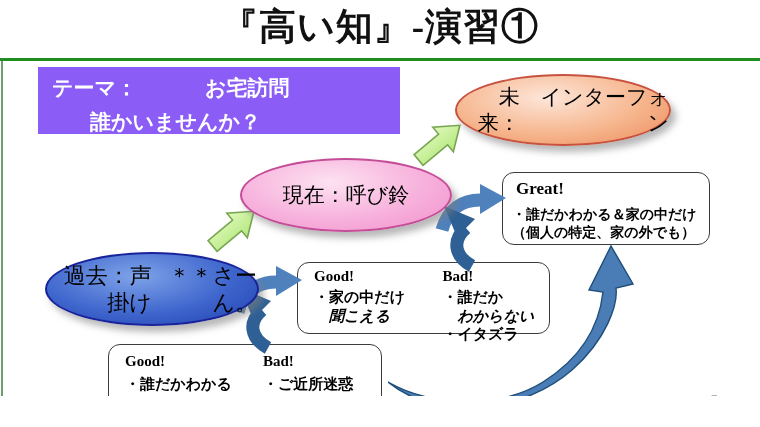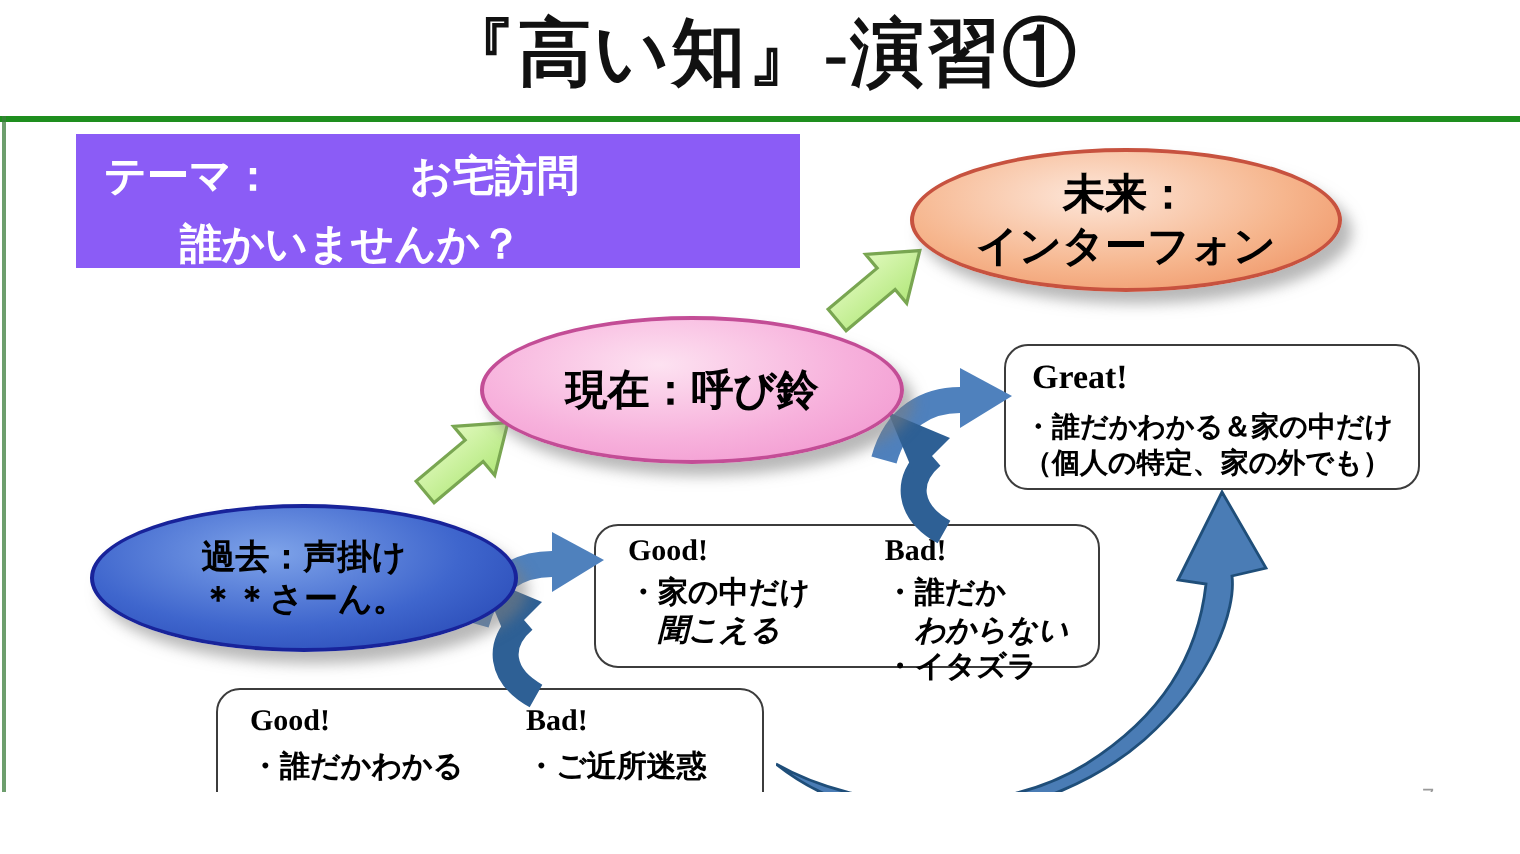--- a/index.html
+++ b/index.html
@@ -21,36 +21,36 @@
   .theme-box{
     position:absolute;left:38px;top:67px;width:362px;height:67px;
     background:#8b5cf6;color:#fff;font-weight:bold;font-size:21px;
   }
   .theme-line1{display:flex;gap:68px;padding:7px 0 0 14px;}
   .theme-line2{padding:6px 0 0 52px;}
 
   
   .node{
     position:absolute;border-radius:50%;
-    display:flex;flex-direction:column;justify-content:center;align-items:center;
-    font-weight:bold;color:#000;text-align:right;line-height:1.25;
+    display:flex;flex-direction:row;justify-content:center;align-items:center;
+    font-weight:normal;color:#000;text-align:right;line-height:1.25;
     box-shadow:5px 6px 7px rgba(125,125,125,.55);
   }
   .node-future{
     left:455px;top:74px;width:212px;height:68px;font-size:21px;
     background:radial-gradient(ellipse at 42% 32%, #fde6d9 0%, #f6b68e 55%, #ed8a5a 100%);
     border:2px solid #c7523f;
   }
   .node-present{
     left:240px;top:158px;width:208px;height:70px;font-size:21px;
     background:radial-gradient(ellipse at 42% 32%, #fde2f1 0%, #f7b1dc 55%, #f090cc 100%);
     border:2px solid #c34d96;
   }
   .node-past{
-    left:45px;top:252px;width:210px;height:70px;font-size:17px;
+    left:45px;top:252px;width:210px;height:70px;font-size:22px;
     background:radial-gradient(ellipse at 42% 32%, #7ea3e9 0%, #3f66cd 55%, #2140ae 100%);
     border:2px solid #18239a;
   }
 
   
   .callout{
     position:absolute;background:#fff;border:1.4px solid #3c3c3c;border-radius:12px;
     font-weight:bold;color:#000;
   }
   .box-great{left:502px;top:172px;width:206px;height:71px;font-size:14px;line-height:1.3;}

